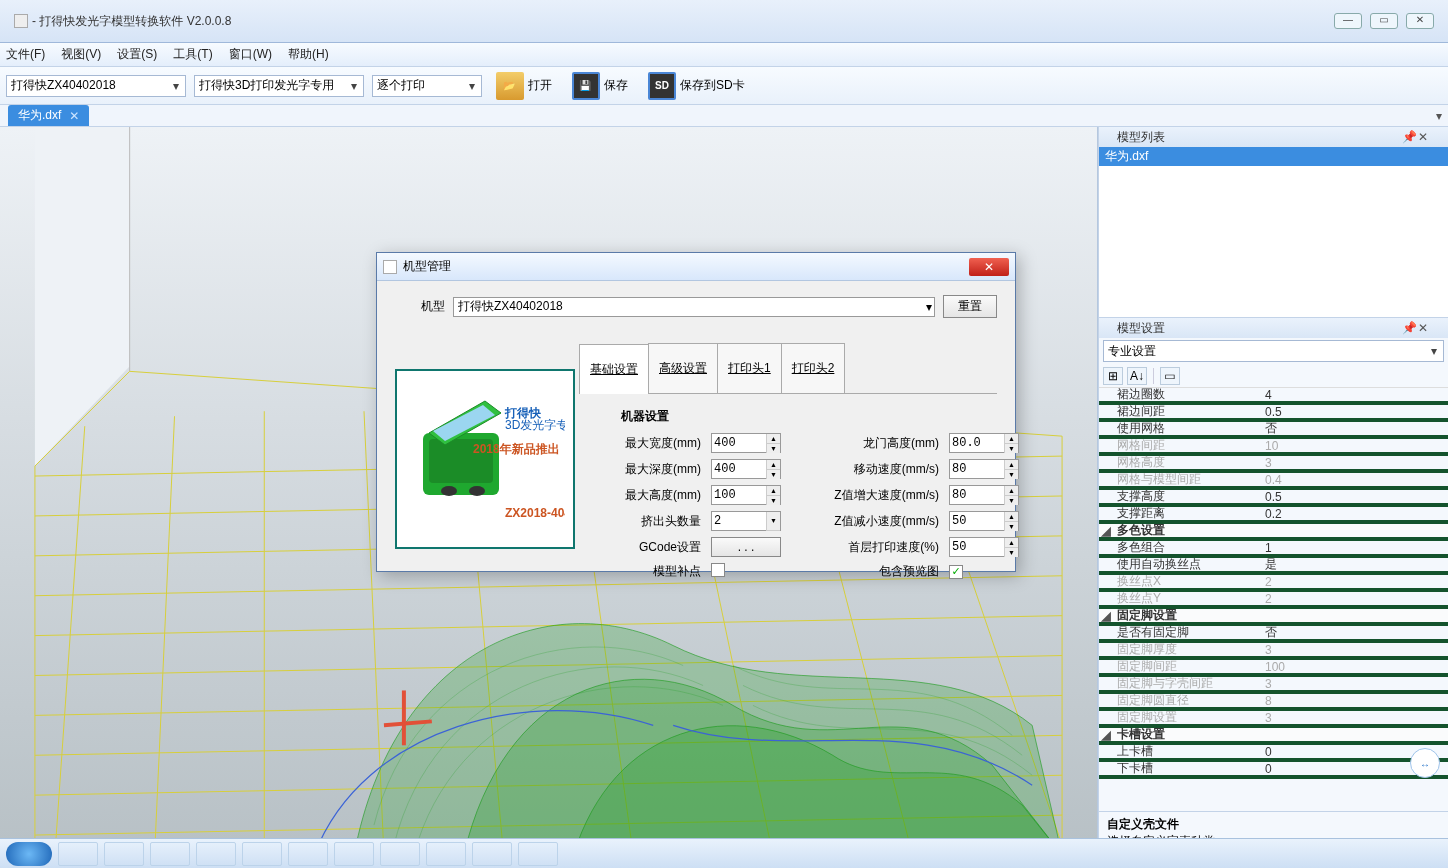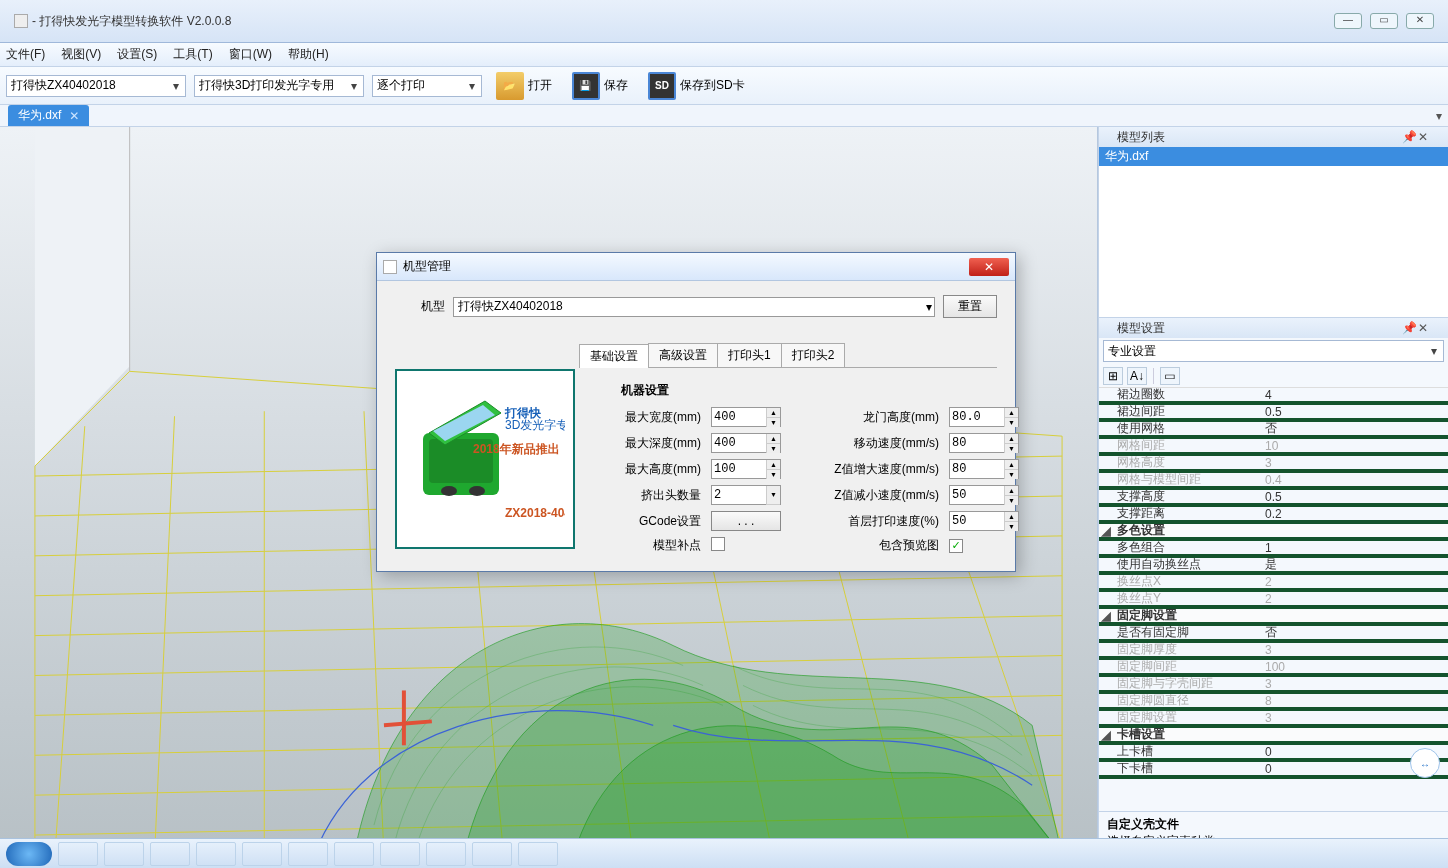--- a/index.html
+++ b/index.html
@@ -64,21 +64,21 @@
 .dialog .dtitle .dico { width:14px; height:14px; background:#fff; border:1px solid #aaa; margin-right:6px;}
 .dialog .dtitle .dlabel { flex:1; color:#000;}
 .dialog .dtitle .dx { width:40px; height:18px; background:linear-gradient(#f06050,#c02018); color:#fff; text-align:center; line-height:18px; border-radius:2px; cursor:pointer;}
 .dialog .dbody { padding:14px 18px 20px 18px;}
 .drow { display:flex; align-items:center; margin-bottom:25px; gap:8px;}
 .drow label { width:50px; text-align:right;}
 .dinput { flex:1; border:1px solid #999; background:#fff; height:20px; padding:0 4px; display:flex; align-items:center; position:relative;}
 .dinput .dd { position:absolute; right:2px;}
 .btn { border:1px solid #888; background:linear-gradient(#fafafa,#e5e5e5); padding:2px 14px; cursor:pointer;}
 .tabs { display:flex; border-bottom:1px solid #aaa; margin-left:184px;}
-.tabs .tabb { padding:3px 10px; border:1px solid #aaa; border-bottom:none; background:#f7f7f7; margin-right:-1px; cursor:pointer;}
+.tabs .tabb { padding:16px 10px; border:1px solid #aaa; border-bottom:none; background:#f7f7f7; margin-right:-1px; cursor:pointer;text-decoration:underline;}
 .tabs .tabb.active { background:#fff; position:relative; top:1px;}
 .product { position:absolute; left:18px; top:88px; width:180px; height:180px; background:#fff; border:2px solid #0f766e; display:flex; align-items:center; justify-content:center;}
 .product svg { width:160px; height:160px;}
 .formarea { margin-left:200px; padding-top:8px;}
 .formtitle { font-weight:bold; margin:6px 0 8px 26px;}
 .fgrid { display:grid; grid-template-columns: 110px 70px 40px 110px 70px; row-gap:6px; column-gap:6px; align-items:center;}
 .fgrid label { text-align:right; padding-right:4px;}
 .spin { border:1px solid #999; height:20px; display:flex; position:relative; background:#fff;}
 .spin input { border:none; width:calc(100% - 14px); padding:0 2px; font-size:12px;font-family:Liberation Mono, monospace;}
 .spin .spinbtns { width:14px; display:flex; flex-direction:column;}

